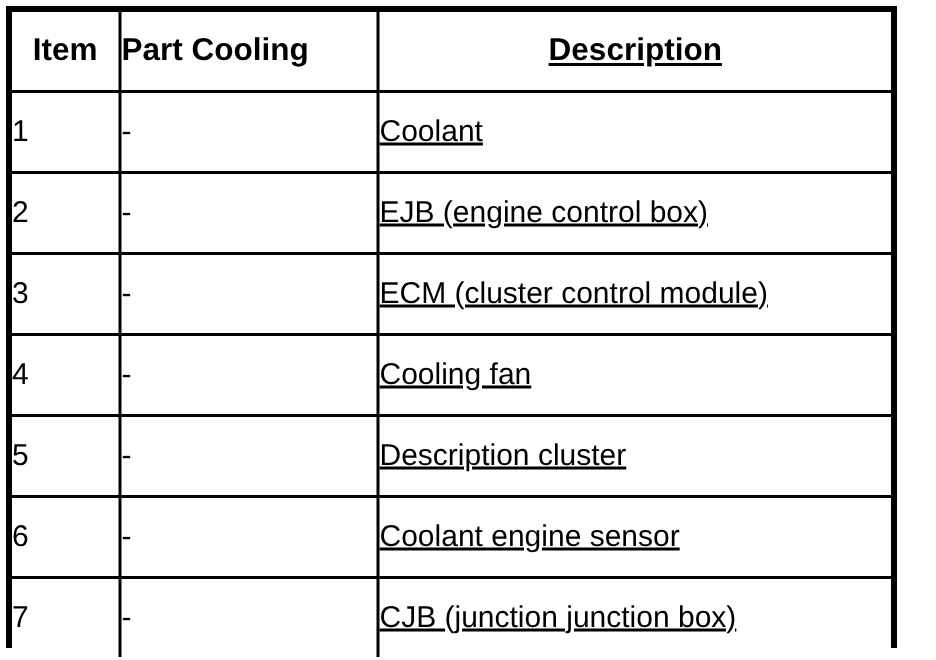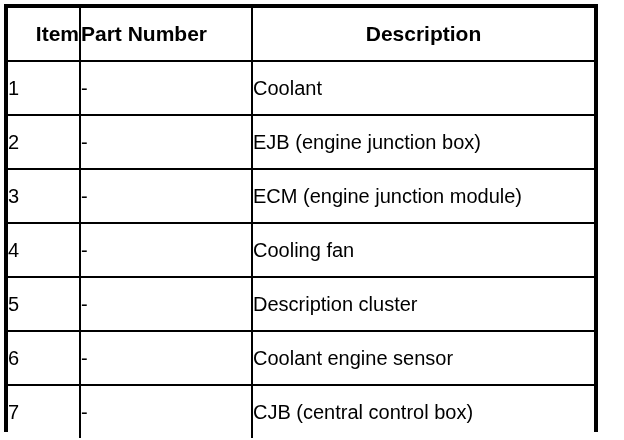--- a/index.html
+++ b/index.html
@@ -62,74 +62,74 @@
   }
 
   table.parts-table tbody td {
     font-weight: normal;
     font-size: 20px;
     height: 52px;
   }
 
   .cell-item        { text-align: left; padding-left: 11px; }
   .cell-part-number { text-align: left; padding-left: 11px; }
-  .cell-description { text-align: left; padding-left: 13px; }
+  .cell-description { text-align: left; padding-left: 13px; text-decoration: underline; }
 
-  th.cell-item        { text-align: right;   padding-left: 11px; }
+  th.cell-item        { text-align: center;   padding-left: 11px; }
   th.cell-part-number { text-align: left;   padding-left: 11px; }
   th.cell-description { text-align: center; padding-left: 0; }
 </style>
 </head>
 <body>
 
 <div id="parts-table-wrap">
   <table class="parts-table">
     <colgroup>
       <col class="col-item">
       <col class="col-part-number">
       <col class="col-description">
     </colgroup>
     <thead>
       <tr>
         <th class="cell-item">Item</th>
-        <th class="cell-part-number">Part Number</th>
+        <th class="cell-part-number">Part Cooling</th>
         <th class="cell-description">Description</th>
       </tr>
     </thead>
     <tbody>
       <tr>
         <td class="cell-item">1</td>
         <td class="cell-part-number">-</td>
         <td class="cell-description">Coolant</td>
       </tr>
       <tr>
         <td class="cell-item">2</td>
         <td class="cell-part-number">-</td>
-        <td class="cell-description">EJB (engine junction box)</td>
+        <td class="cell-description">EJB (engine control box)</td>
       </tr>
       <tr>
         <td class="cell-item">3</td>
         <td class="cell-part-number">-</td>
-        <td class="cell-description">ECM (engine junction module)</td>
+        <td class="cell-description">ECM (cluster control module)</td>
       </tr>
       <tr>
         <td class="cell-item">4</td>
         <td class="cell-part-number">-</td>
         <td class="cell-description">Cooling fan</td>
       </tr>
       <tr>
         <td class="cell-item">5</td>
         <td class="cell-part-number">-</td>
         <td class="cell-description">Description cluster</td>
       </tr>
       <tr>
         <td class="cell-item">6</td>
         <td class="cell-part-number">-</td>
         <td class="cell-description">Coolant engine sensor</td>
       </tr>
       <tr>
         <td class="cell-item">7</td>
         <td class="cell-part-number">-</td>
-        <td class="cell-description">CJB (central control box)</td>
+        <td class="cell-description">CJB (junction junction box)</td>
       </tr>
     </tbody>
   </table>
 </div>
 
 </body></html>

